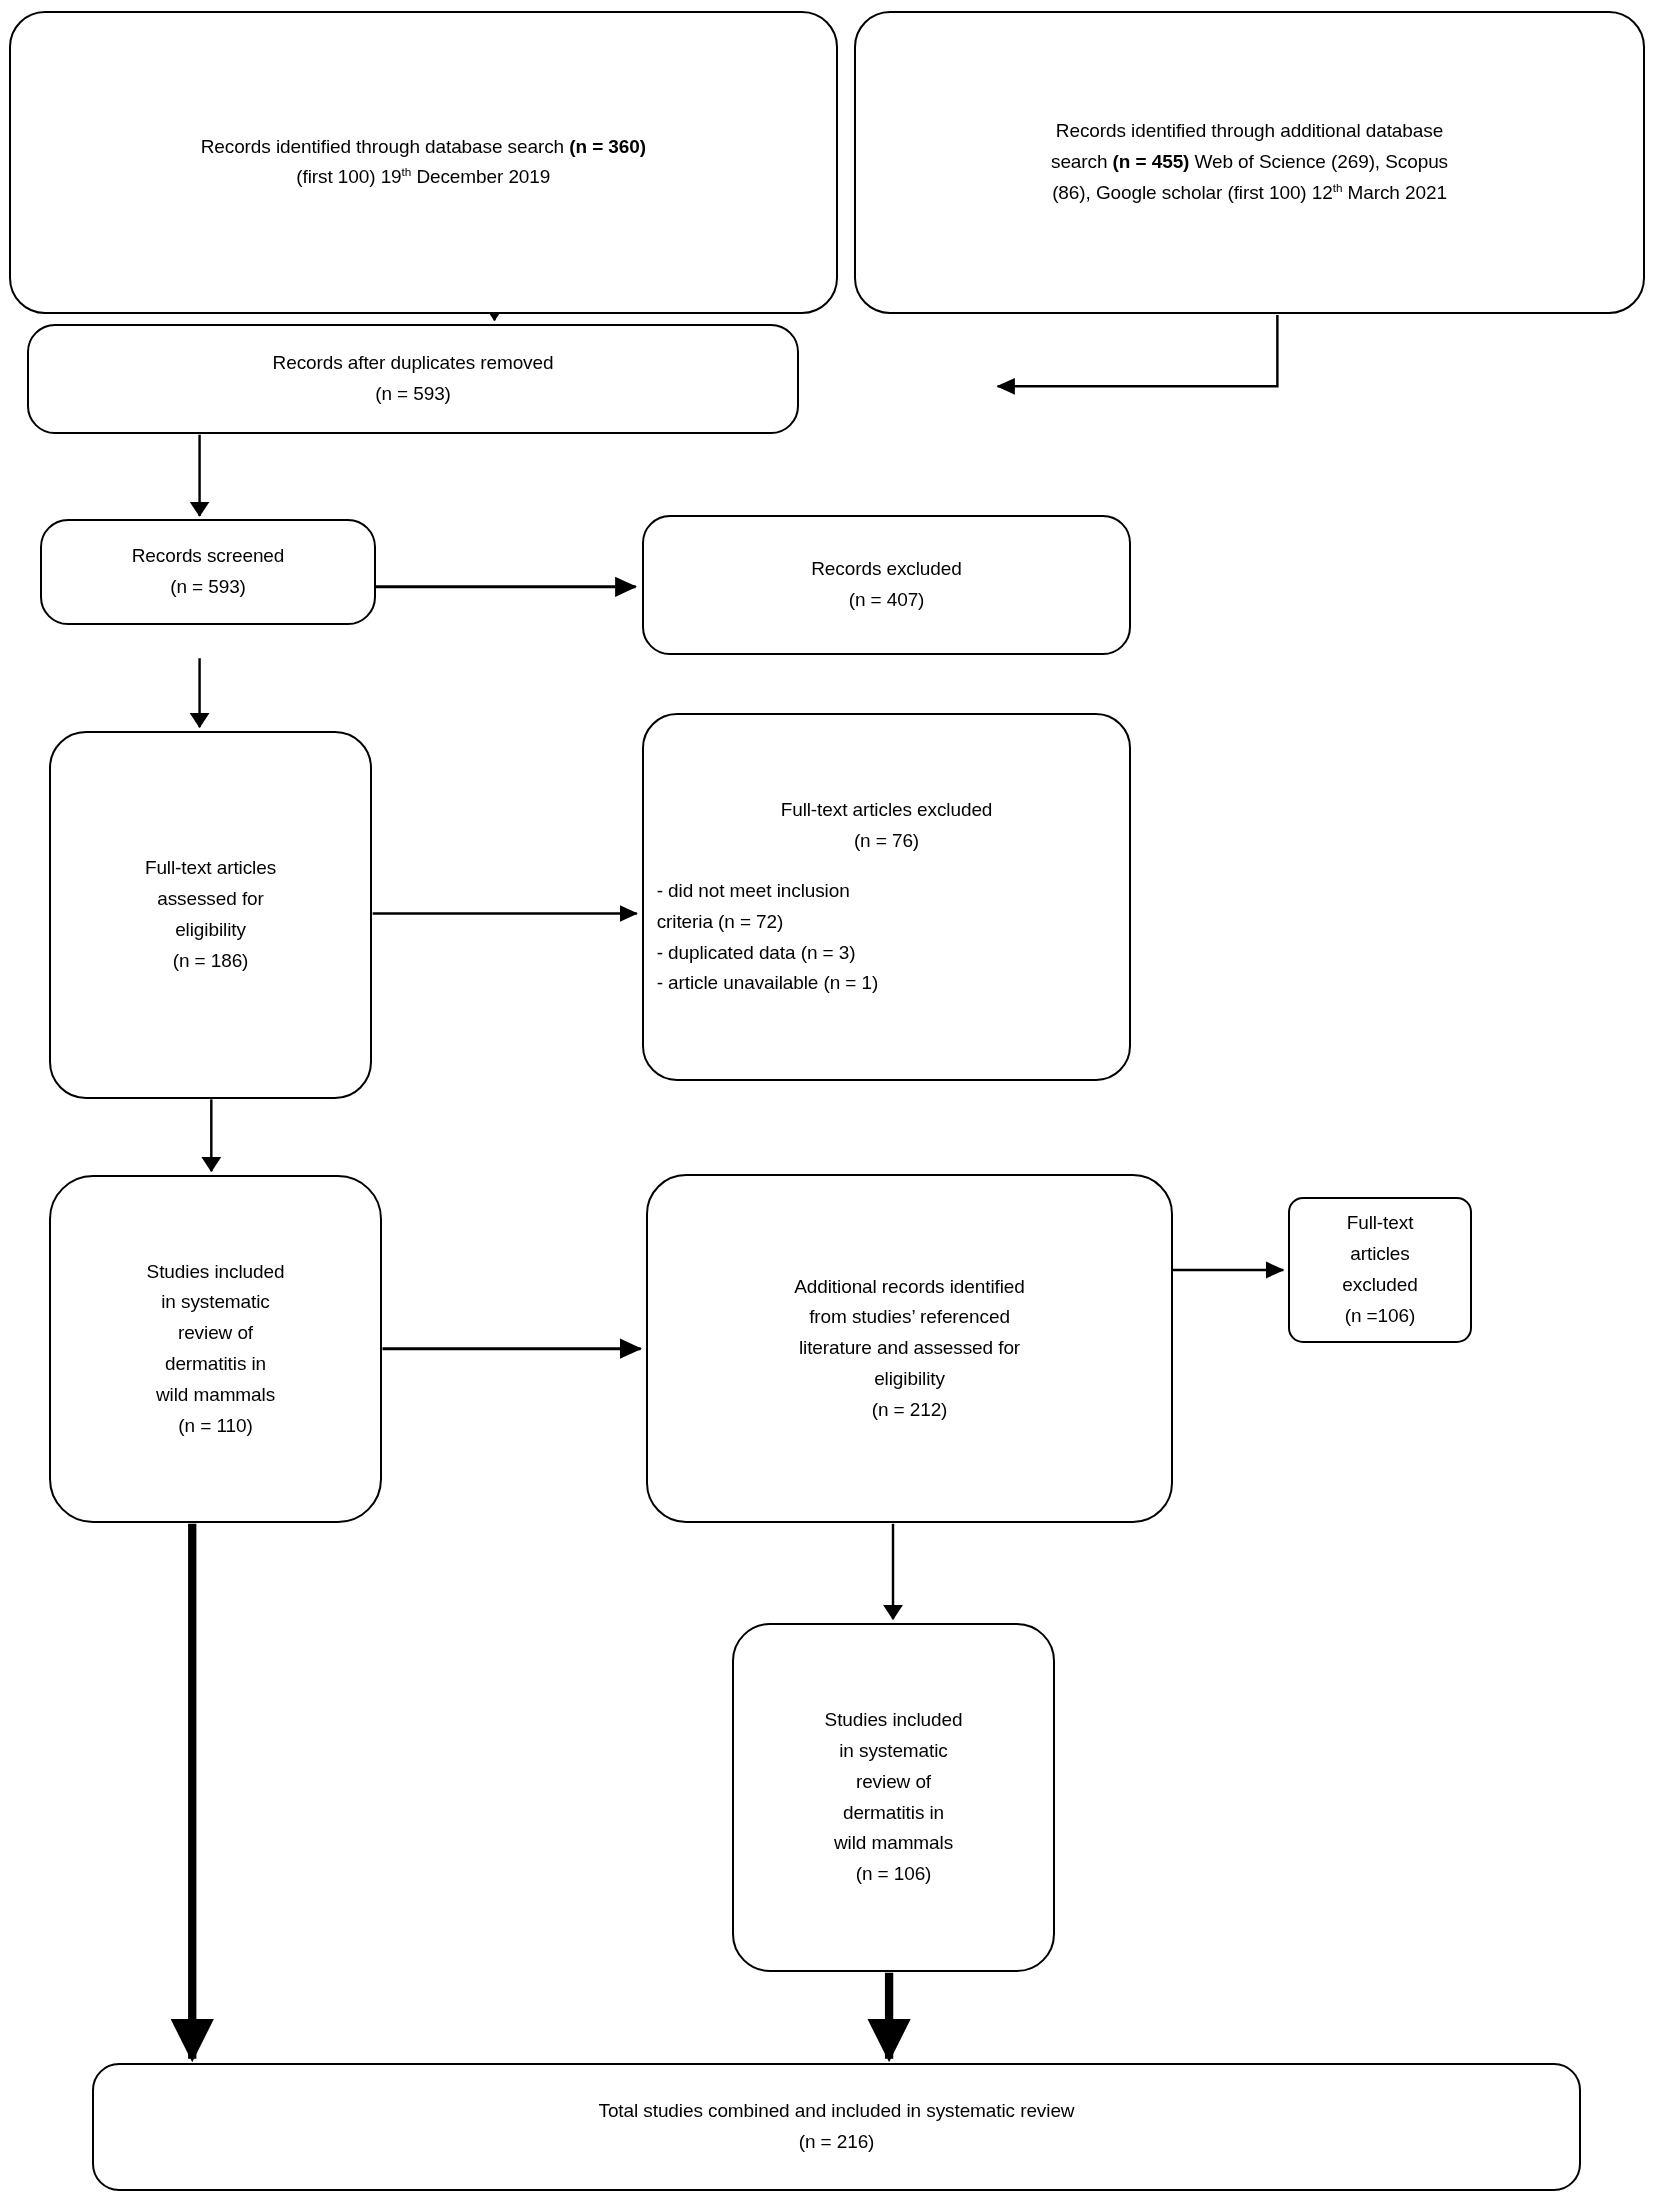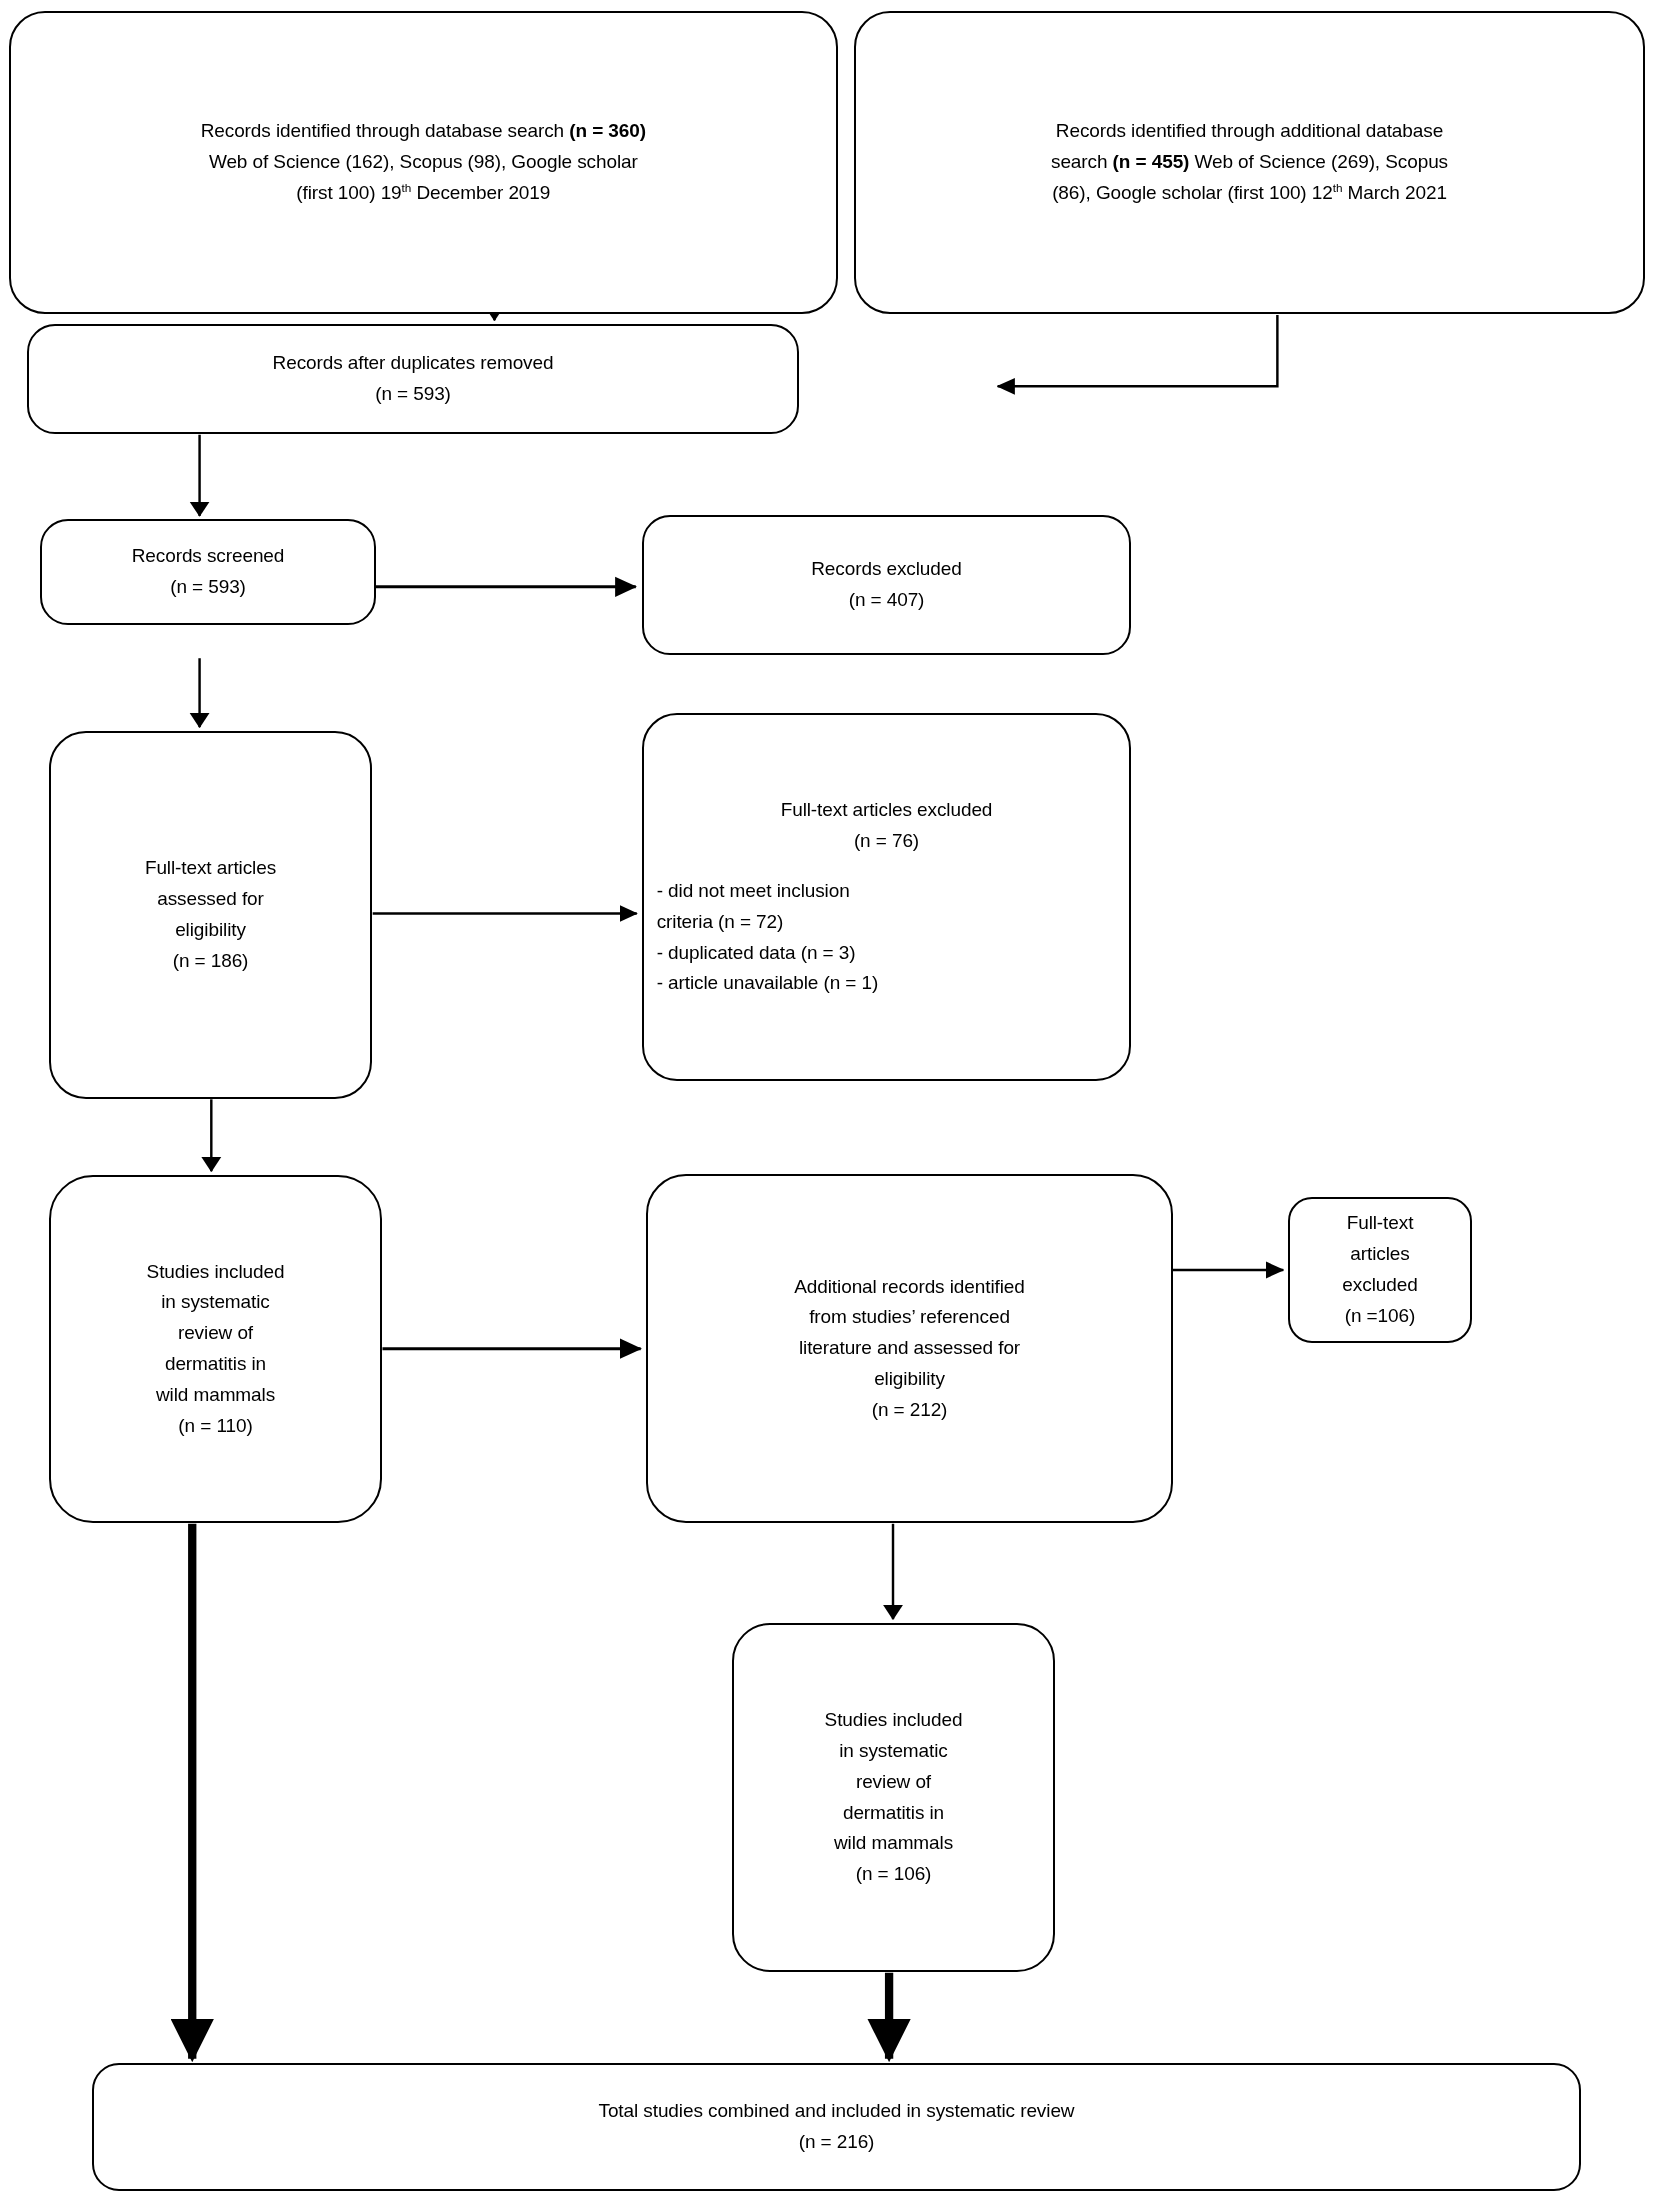--- a/index.html
+++ b/index.html
@@ -47,21 +47,21 @@
   
   #n-db1      {left:8.8px;   top:10.8px;   width:829px; height:303px; border-radius:36px;}
   #n-db2      {left:854px; top:10.8px;   width:791px; height:303px; border-radius:36px;}
   #n-dupes    {left:27px;   top:324px;  width:772px; height:110px; border-radius:28px;}
   #n-screened {left:32px;   top:519px; width:336px;  height:106px; border-radius:28px;margin-left:8px;}
   #n-recexcl  {left:642px; top:515px; width:489px; height:140px; border-radius:28px;}
   #n-fulltext {left:49px;  top:731px; width:323px;  height:368px; border-radius:37px;}
   #n-ftexcl   {left:642px; top:713px; width:489px; height:368px; border-radius:35px;align-items:center;}
   #n-incl110  {left:49px;  top:1175px; width:333px;  height:348px; border-radius:44px;}
   #n-addrec   {left:646px; top:1174px; width:527px; height:349px; border-radius:40px;}
-  #n-ftex106  {left:1288px; top:1197px; width:184px;  height:146px; border-radius:24px;}
+  #n-ftex106  {left:1288px; top:1197px; width:184px;  height:146px; border-radius:15px;}
   #n-incl106  {left:732px; top:1623px; width:323px;  height:349px; border-radius:38px;}
   #n-total    {left:92px;  top:2063px; width:1489px; height:128px; border-radius:27px;}
 </style>
 </head>
 <body>
 
 <div id="stage">
 
   <svg class="wires" viewBox="0 0 3380 4509" xmlns="http://www.w3.org/2000/svg">
     <defs>
@@ -103,21 +103,20 @@
 
     <path d="M 1826 3116 L 1826 3311" stroke="#000" stroke-width="5" fill="none" marker-end="url(#ah-thin-tall)"></path>
 
     <path d="M 393 3116 L 393 4210" stroke="#000" stroke-width="17" fill="none" marker-end="url(#ah-thick)"></path>
 
     <path d="M 1818 4034 L 1818 4210" stroke="#000" stroke-width="17" fill="none" marker-end="url(#ah-thick)"></path>
   </svg>
 
   <div class="node" id="n-db1">
     <span class="ln"><span>Records identified through database search </span><b>(n = 360)</b></span>
-    <span class="ln">Web of Science (162), Scopus (98), Google scholar</span>
     <span class="ln"><span>(first 100) 19</span><sup>th</sup><span> December 2019</span></span>
   </div>
 
   <div class="node" id="n-db2">
     <span class="ln">Records identified through additional database</span>
     <span class="ln"><span>search </span><b>(n = 455)</b><span> Web of Science (269), Scopus</span></span>
     <span class="ln"><span>(86), Google scholar (first 100) 12</span><sup>th</sup><span> March 2021</span></span>
   </div>
 
   <div class="node" id="n-dupes">

